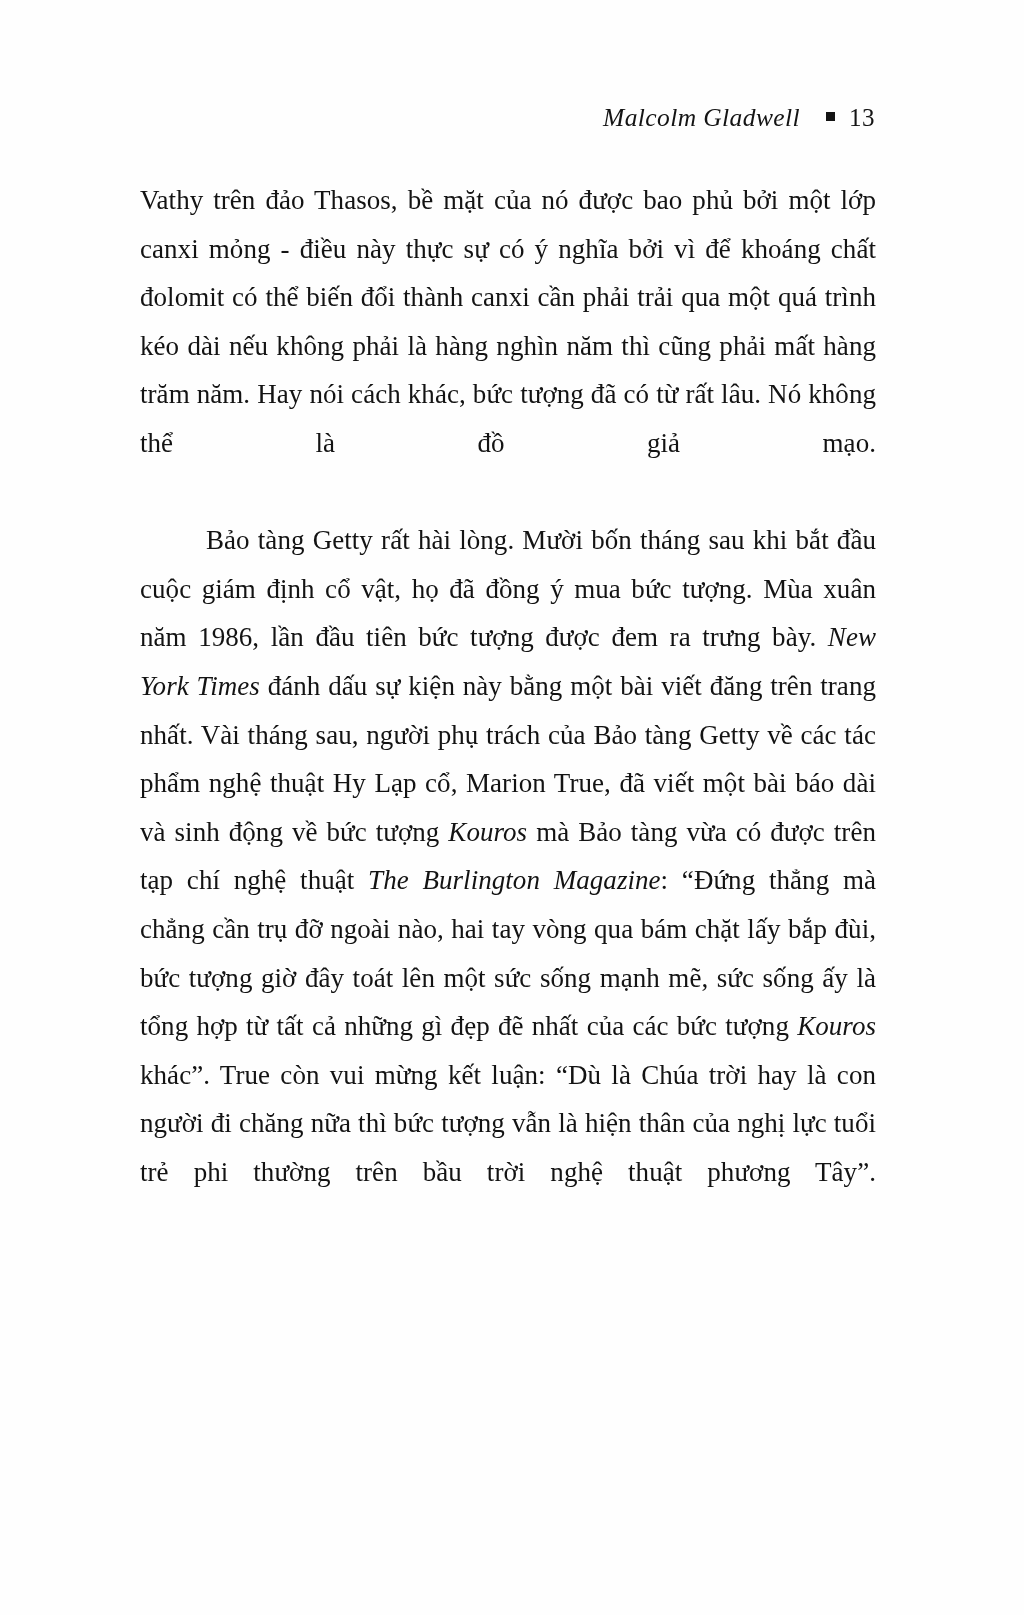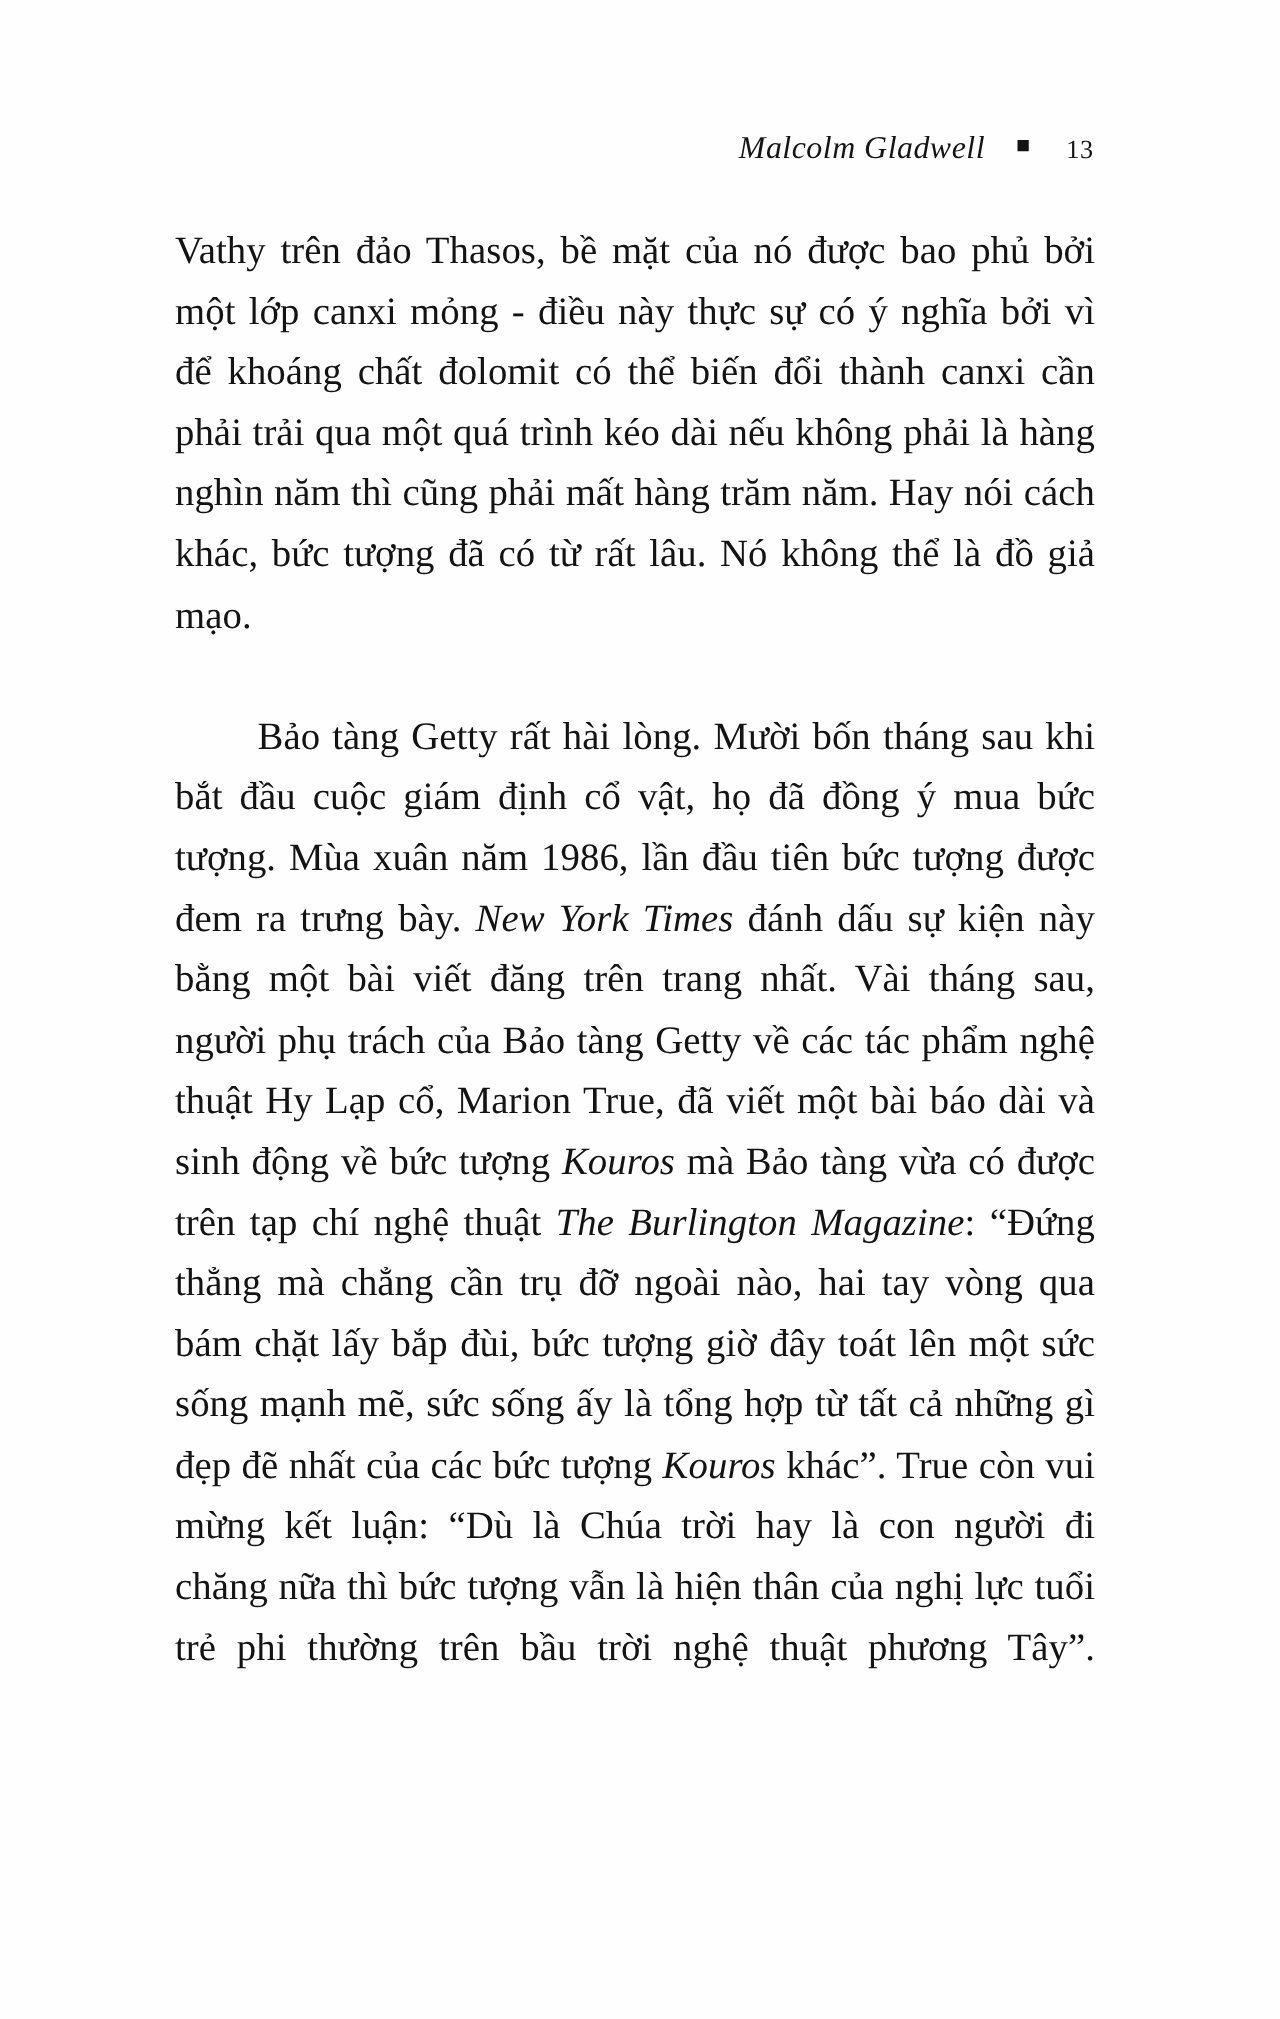--- a/index.html
+++ b/index.html
@@ -39,36 +39,35 @@
     display: inline-block;
     width: 9px;
     height: 9px;
     background: #141414;
     margin: 0 14px 0 26px;
     position: relative;
     top: -5px;
     flex: none;
   }
   .header-page {
-    font-size: 21px;
+    font-size: 25px;
     color: #141414;
     letter-spacing: 0.5px;
-    margin-left: 16px;
   }
 
   
   .body-block {
     position: absolute;
     top: 176px;
     left: 140px;
     width: 736px;
   }
   p.para {
     margin: 0;
-    font-size: 31px;
+    font-size: 27px;
     line-height: 48.6px;
     text-align: justify;
     text-justify: inter-word;
     color: #131313;
     letter-spacing: 0.05px;
     word-spacing: 0.2px;
   }
   p.para.indent {
     text-indent: 66px;
   }

